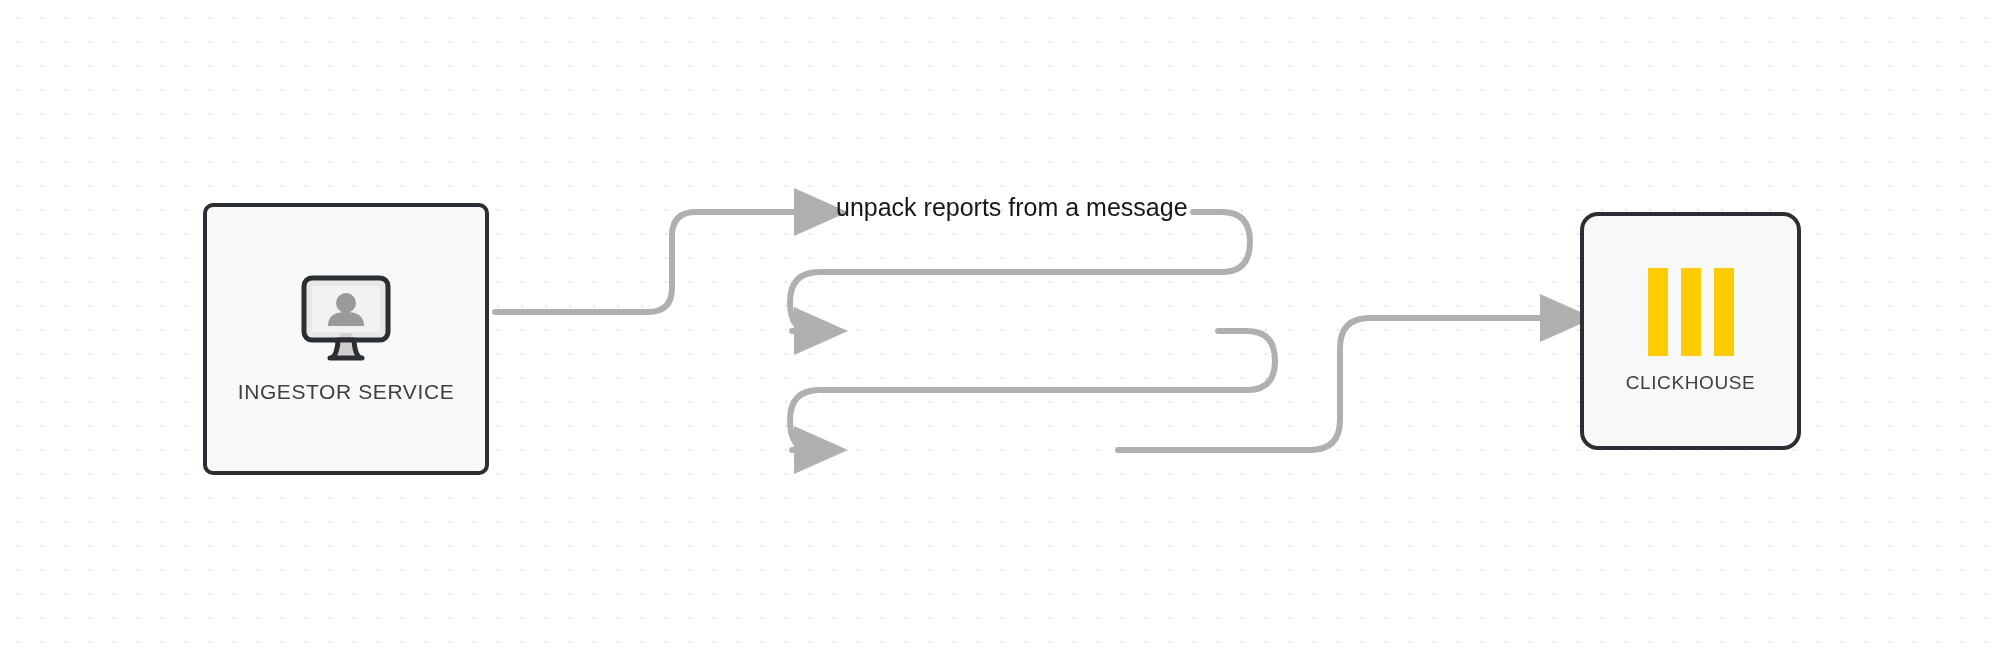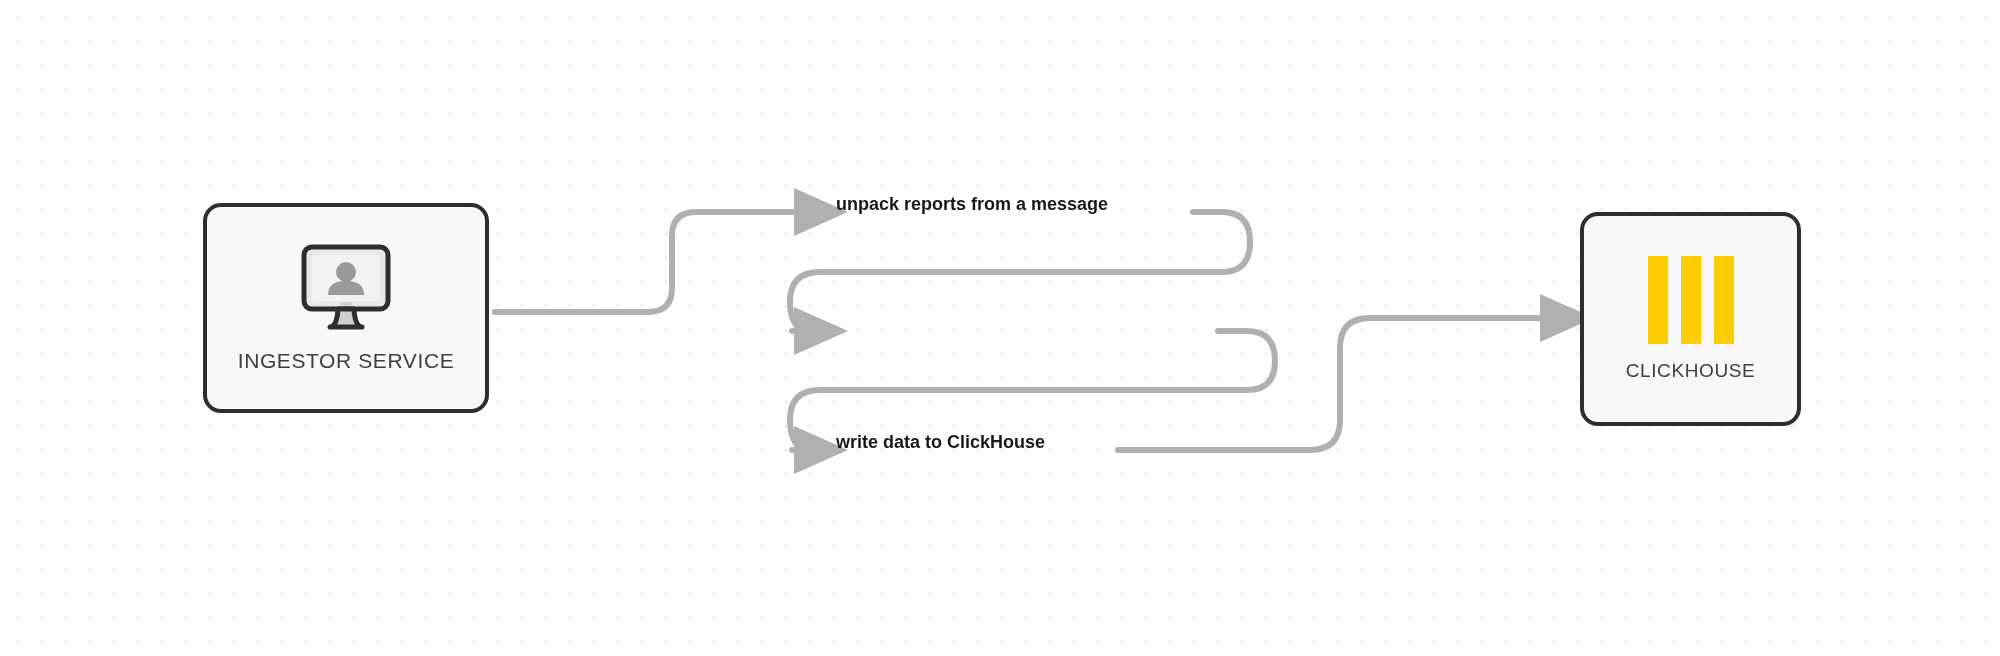--- a/index.html
+++ b/index.html
@@ -36,27 +36,28 @@
     border-radius: 18px;
     display: flex;
     flex-direction: column;
     align-items: center;
     justify-content: center;
   }
   #node-ingestor {
     left: 203px;
     top: 203px;
     width: 286px;
-    height: 210px;
+    height: 272px;
+    border-radius: 10px;
   }
   #node-clickhouse {
     left: 1580px;
     top: 212px;
     width: 221px;
-    height: 214px;
+    height: 238px;
   }
   .node-icon {
     display: block;
   }
   .node-label {
     margin-top: 14px;
     font-size: 21px;
     letter-spacing: 0.6px;
     color: #3c4043;
     font-family: "Liberation Sans", sans-serif;
@@ -72,26 +73,25 @@
     align-items: flex-end;
     height: 88px;
   }
   .ch-bar {
     width: 20px;
     height: 88px;
     background: #ffcc01;
   }
   .edge-label {
     position: absolute;
-    font-size: 18px;
+    font-size: 25px;
     color: #16181a;
     font-family: "Liberation Sans", sans-serif;
     white-space: nowrap;
     line-height: 1;
-    font-weight: bold;
   }
   #edge-label-1 { left: 836px; top: 195px; }
   #edge-label-2 { left: 836px; top: 314px; }
   #edge-label-3 { left: 836px; top: 433px; }
 </style>
 </head>
 <body>
 
 <div id="canvas">
 
@@ -132,15 +132,14 @@
       <span class="ch-bars">
         <span class="ch-bar"></span>
         <span class="ch-bar"></span>
         <span class="ch-bar"></span>
       </span>
     </span>
     <span class="node-label">CLICKHOUSE</span>
   </div>
 
   <span class="edge-label" id="edge-label-1">unpack reports from a message</span>
-  <span class="edge-label" id="edge-label-3">write data to ClickHouse</span>
 
 </div>
 
 </body></html>

